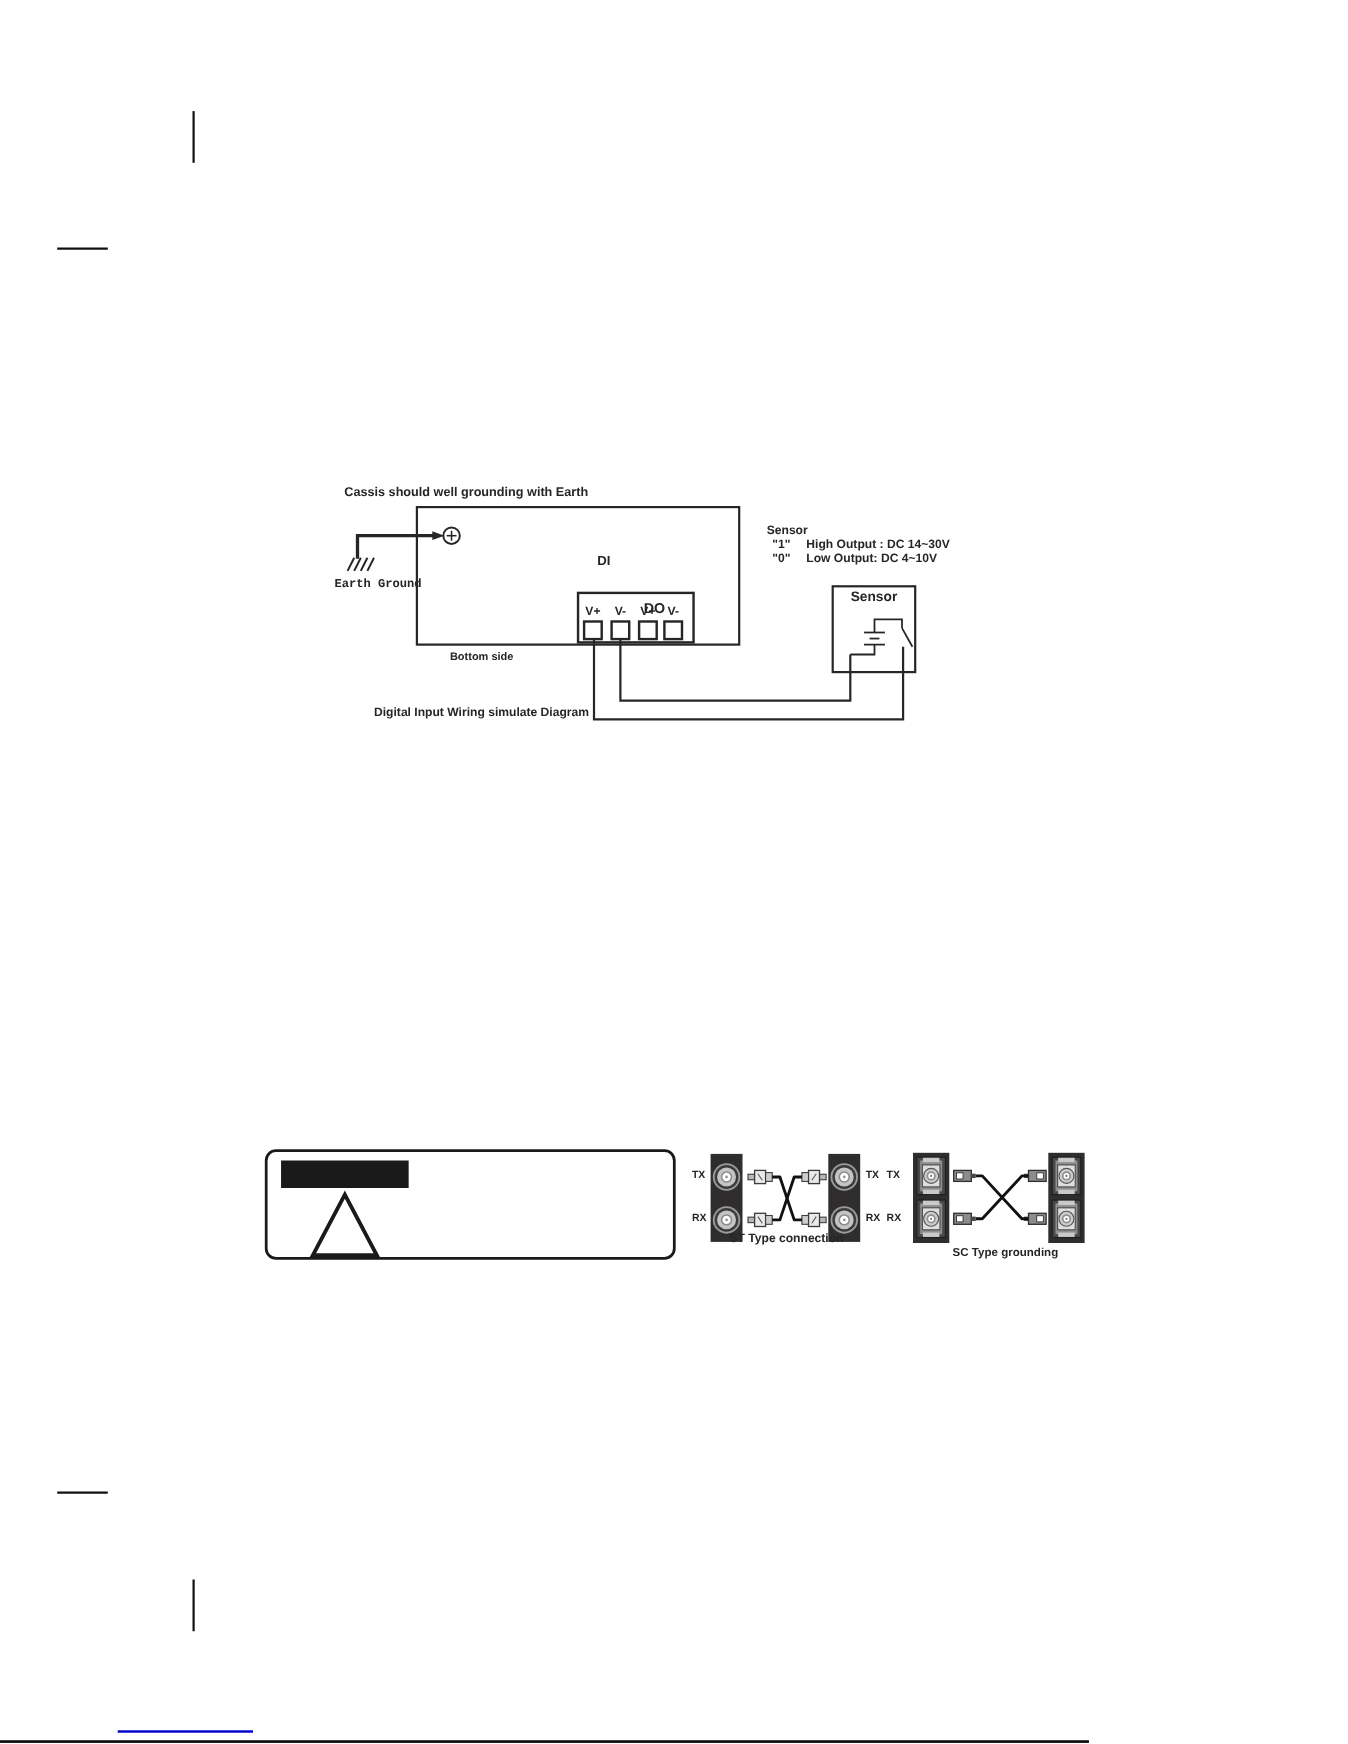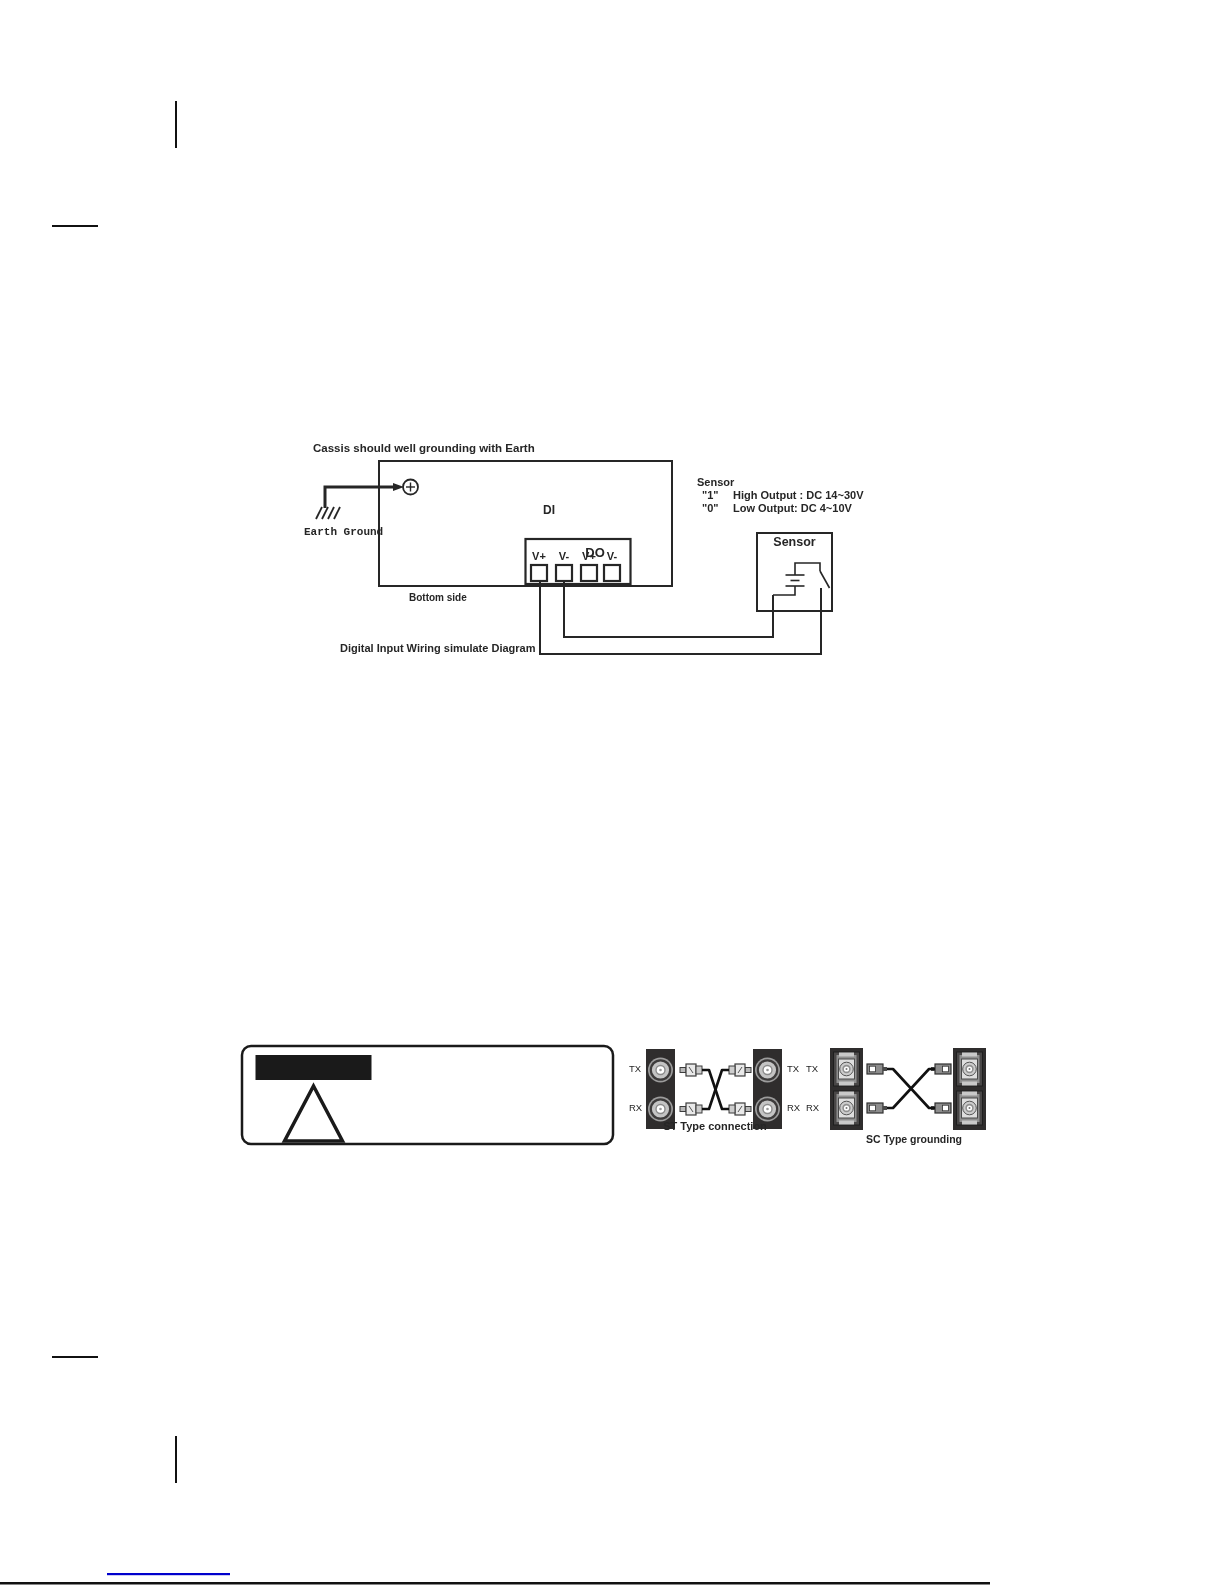--- a/index.html
+++ b/index.html
@@ -27,21 +27,21 @@
   .pin{top:550px;width:20px;font-size:11px;position:absolute;font-weight:bold;text-align:center;}
   .pin0{left:529px;} .pin1{left:554px;} .pin2{left:579px;} .pin3{left:602px;}
   .bottom-side{left:397px;top:592px;font-size:10px;margin-left:12px;}
   .di-caption{left:340px;top:642px;font-size:11px;}
   .sensor-spec{position:absolute;left:697px;top:476px;font-size:11px;font-weight:bold;}
   .sensor-spec .t{margin-bottom:1px;}
   .spec-row{display:flex;margin-top:1px;}
   .spec-row .lv{width:22px;margin-left:5px;}
   .spec-row .ds{margin-left:9px;}
   .sensor-box-lbl{left:757px;top:535px;width:75px;font-size:12.5px;}
-  .port{font-size:9.5px;position:absolute;font-weight:normal;}
+  .port{font-size:9.5px;position:absolute;font-weight:bold;}
   .st-lt{left:629px;top:1063px;} .st-lr{left:629px;top:1102px;}
   .st-rt{left:787px;top:1063px;} .st-rr{left:787px;top:1102px;}
   .sc-lt{left:806px;top:1063px;} .sc-lr{left:806px;top:1102px;}
   .sc-rt{left:991px;top:1063px;} .sc-rr{left:991px;top:1102px;}
   .st-caption{left:655px;top:1120px;width:120px;font-size:11px;}
   .sc-caption{left:854px;top:1133px;width:120px;font-size:10.5px;}
 </style>
 </head>
 <body>
 

